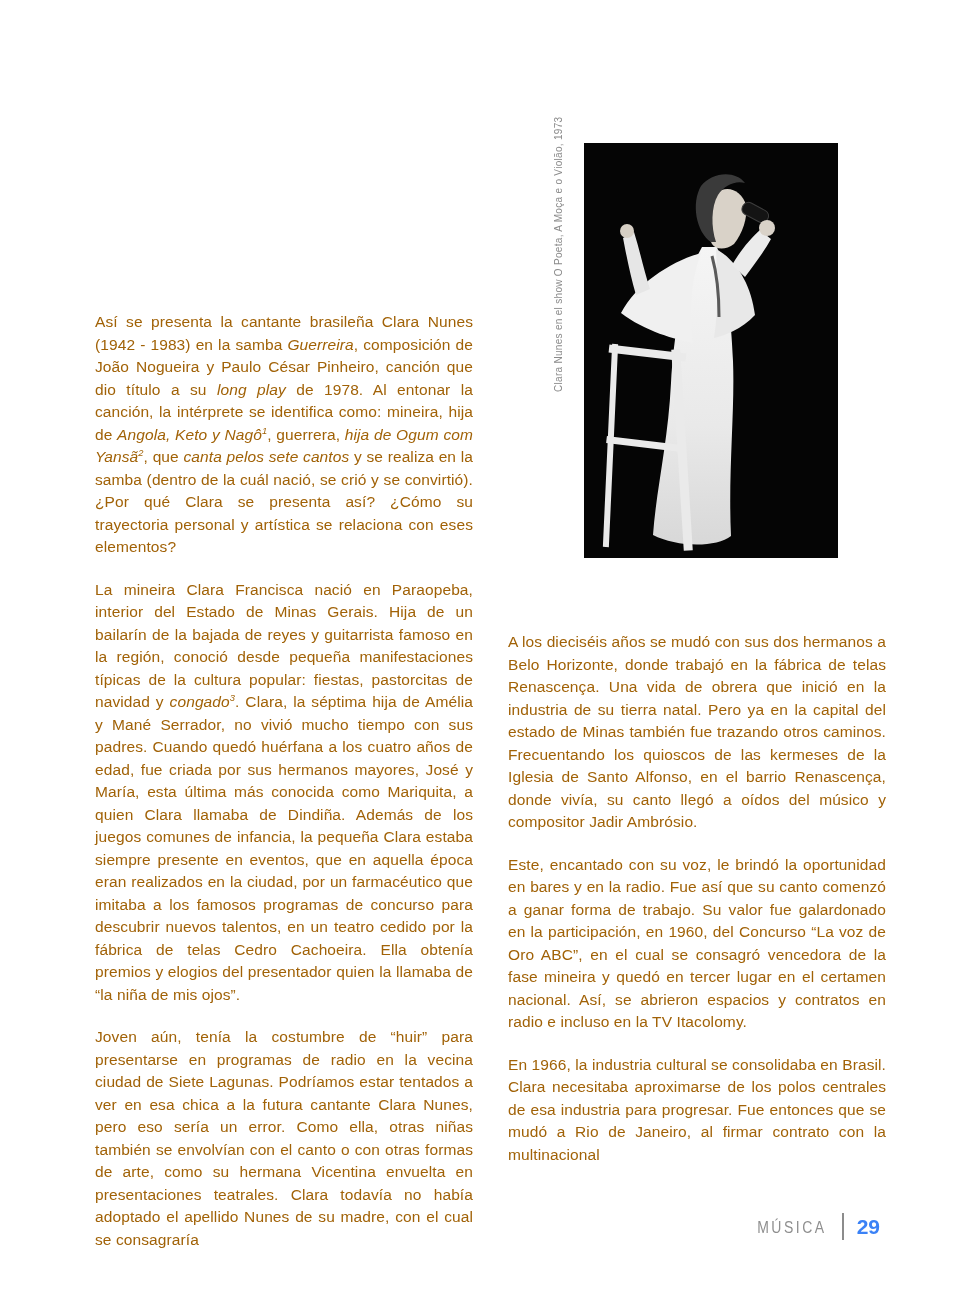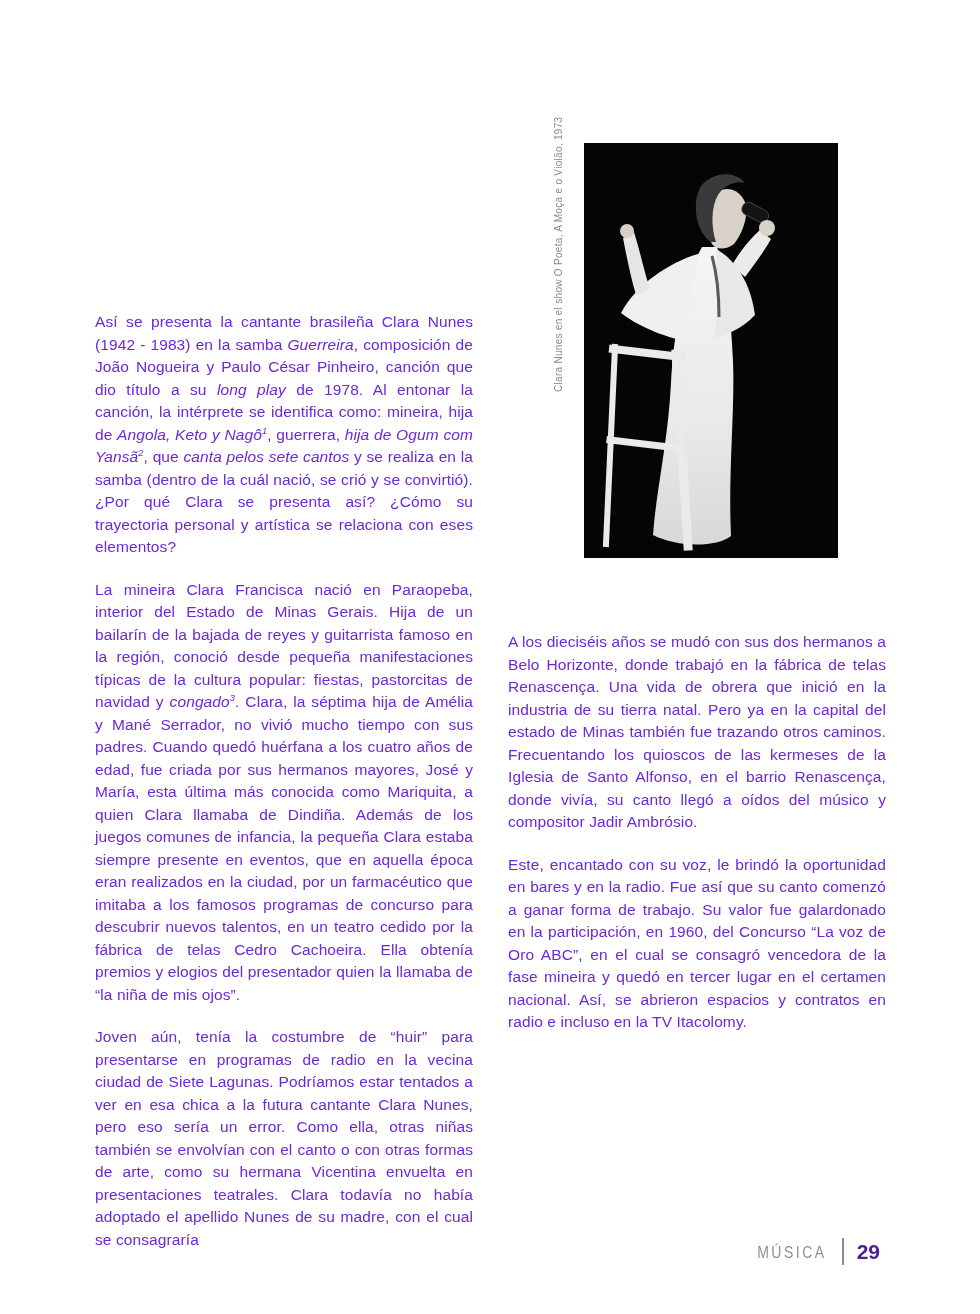--- a/index.html
+++ b/index.html
@@ -7,21 +7,21 @@
   .page {
     position:relative;
     width:980px; height:1314px;
     background:#ffffff;
     font-family:"Liberation Sans", sans-serif;
     overflow:hidden;
   }
   .column {
     position:absolute;
     width:378px;
-    color:#6d28d9;
+    color:#a16207;
     font-size:15.5px;
     line-height:22.5px;
     text-align:justify;
     letter-spacing:0.1px;
     hyphens:none;
   }
   .col-left  { left:95px;  top:311px; }
   .col-right { left:508px; top:631px; }
   .column p { margin-bottom:20px; }
   .column p:last-child { margin-bottom:8px; }
@@ -42,40 +42,40 @@
     transform:rotate(-90deg);
     transform-origin:0 0;
     white-space:nowrap;
     font-size:10px;
     letter-spacing:0.3px;
     color:#8a8a8a;
   }
 
   .footer {
     position:absolute;
-    top:1238px; right:100px;
+    top:1213px; right:100px;
     display:flex;
     align-items:center;
     margin-left:32px;
   }
   .footer-label {
     font-size:14px;
     letter-spacing:2.5px;
     color:#8f8f8f;
     transform:scaleY(1.15);
   }
   .footer-bar {
     width:2px; height:27px;
     background:#8c8c8c;
     margin:0 13px 0 15px;
   }
   .footer-num {
     font-size:21px;
     font-weight:bold;
-    color:#4c1d95;
+    color:#3b82f6;
   }
 </style>
 </head>
 <body>
 
 <div class="page">
 
   <figure class="photo-frame">
     <svg width="254" height="415" viewBox="0 0 254 415" xmlns="http://www.w3.org/2000/svg">
       <defs>
@@ -122,20 +122,21 @@
 
   <div class="column col-left">
     <p><span>Así se presenta la cantante brasileña Clara Nunes (1942 - 1983) en la samba </span><span class="em">Guerreira</span><span>, composición de João Nogueira y Paulo César Pinheiro, canción que dio título a su </span><span class="em">long play</span><span> de 1978. Al entonar la canción, la intérprete se identifica como: mineira, hija de </span><span class="em">Angola, Keto y Nagô</span><sup class="em">1</sup><span>, guerrera, </span><span class="em">hija de Ogum com Yansã</span><sup class="em">2</sup><span>, que </span><span class="em">canta pelos sete cantos</span><span> y se realiza en la samba (dentro de la cuál nació, se crió y se convirtió). ¿Por qué Clara se presenta así? ¿Cómo su trayectoria personal y artística se relaciona con eses elementos?</span></p>
     <p><span>La mineira Clara Francisca nació en Paraopeba, interior del Estado de Minas Gerais. Hija de un bailarín de la bajada de reyes y guitarrista famoso en la región, conoció desde pequeña manifestaciones típicas de la cultura popular: fiestas, pastorcitas de navidad y </span><span class="em">congado</span><sup class="em">3</sup><span>. Clara, la séptima hija de Amélia y Mané Serrador, no vivió mucho tiempo con sus padres. Cuando quedó huérfana a los cuatro años de edad, fue criada por sus hermanos mayores, José y María, esta última más conocida como Mariquita, a quien Clara llamaba de Dindiña. Además de los juegos comunes de infancia, la pequeña Clara estaba siempre presente en eventos, que en aquella época eran realizados en la ciudad, por un farmacéutico que imitaba a los famosos programas de concurso para descubrir nuevos talentos, en un teatro cedido por la fábrica de telas Cedro Cachoeira. Ella obtenía premios y elogios del presentador quien la llamaba de “la niña de mis ojos”.</span></p>
     <p><span>Joven aún, tenía la costumbre de “huir” para presentarse en programas de radio en la vecina ciudad de Siete Lagunas. Podríamos estar tentados a ver en esa chica a la futura cantante Clara Nunes, pero eso sería un error. Como ella, otras niñas también se envolvían con el canto o con otras formas de arte, como su hermana Vicentina envuelta en presentaciones teatrales. Clara todavía no había adoptado el apellido Nunes de su madre, con el cual se consagraría</span></p>
   </div>
 
   <div class="column col-right">
     <p><span>A los dieciséis años se mudó con sus dos hermanos a Belo Horizonte, donde trabajó en la fábrica de telas Renascença. Una vida de obrera que inició en la industria de su tierra natal. Pero ya en la capital del estado de Minas también fue trazando otros caminos. Frecuentando los quioscos de las kermeses de la Iglesia de Santo Alfonso, en el barrio Renascença, donde vivía, su canto llegó a oídos del músico y compositor Jadir Ambrósio.</span></p>
     <p><span>Este, encantado con su voz, le brindó la oportunidad en bares y en la radio. Fue así que su canto comenzó a ganar forma de trabajo. Su valor fue galardonado en la participación, en 1960, del Concurso “La voz de Oro ABC”, en el cual se consagró vencedora de la fase mineira y quedó en tercer lugar en el certamen nacional. Así, se abrieron espacios y contratos en radio e incluso en la TV Itacolomy.</span></p>
+    <p><span>En 1966, la industria cultural se consolidaba en Brasil. Clara necesitaba aproximarse de los polos centrales de esa industria para progresar. Fue entonces que se mudó a Rio de Janeiro, al firmar contrato con la multinacional</span></p>
   </div>
 
   <div class="footer">
     <span class="footer-label">MÚSICA</span>
     <span class="footer-bar"></span>
     <span class="footer-num">29</span>
   </div>
 
 </div>
 

